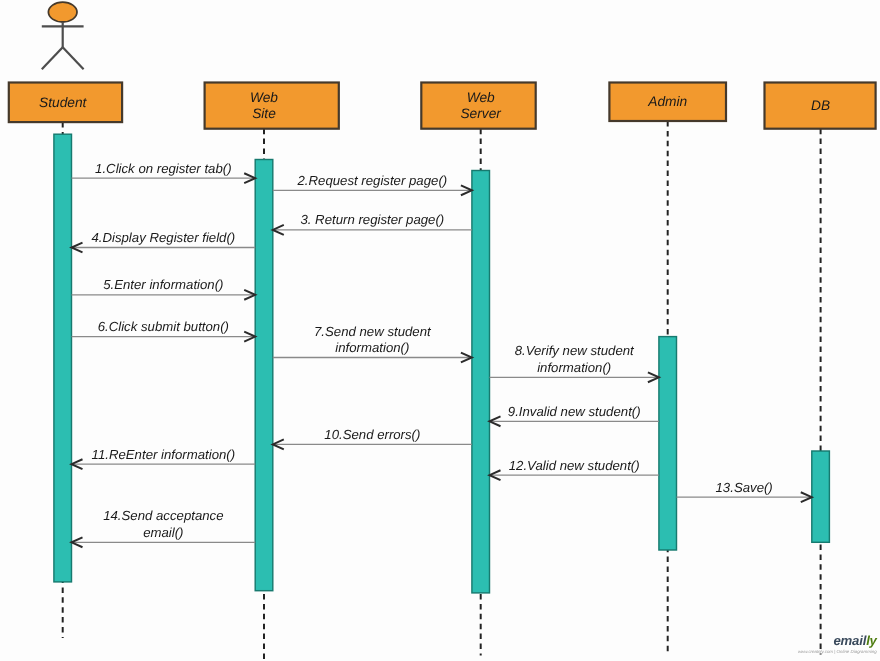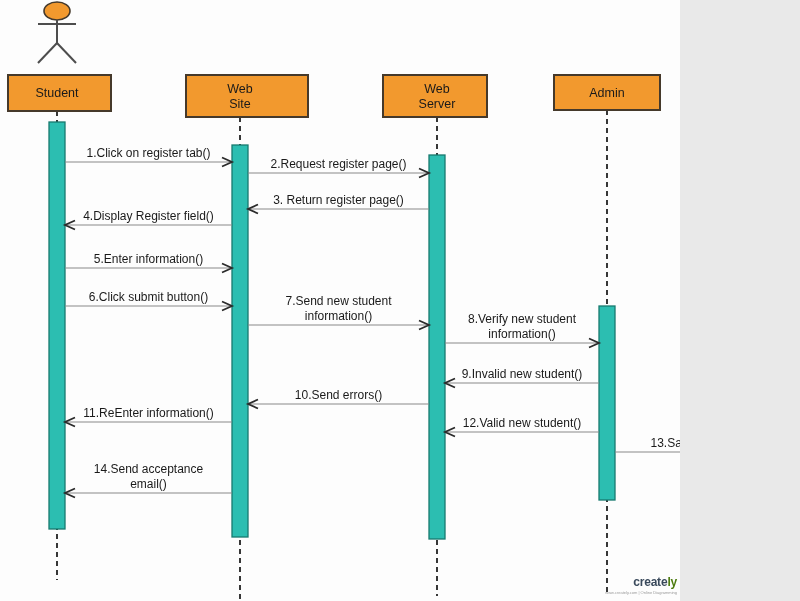--- a/index.html
+++ b/index.html
@@ -1,18 +1,18 @@
 <!DOCTYPE html>
 <html><head>
 <meta charset="utf-8">
 <style>
   html,body{margin:0;padding:0;background:#e9e9e9;}
   .stage{
-    position:relative;width:680px;height:601px;background:#fdfdfd;
-    overflow:hidden;font-family:"Liberation Sans",sans-serif;
+    position:relative;width:800px;height:601px;background:#fdfdfd;
+    overflow:hidden;font-family:"Liberation Sans",sans-serif;font-style:italic;
   }
   svg{position:absolute;left:0;top:0;}
   svg text{font-family:"Liberation Sans",sans-serif;fill:#1a1a1a;}
   .watermark{
     position:absolute;right:3px;bottom:6px;text-align:right;line-height:1.1;
     user-select:none;
   }
   .watermark .brand{font-size:12px;font-weight:bold;letter-spacing:-0.2px;}
   .watermark .brand .pre{color:#3a4a5c;}
   .watermark .brand .suf{color:#4d7c0f;}
@@ -125,16 +125,16 @@
         <polyline points="728,447.5 738,452 728,456.5" fill="none" stroke="#2b2b2b" stroke-width="1.8"></polyline>
         <text text-anchor="middle" font-size="12"><tspan x="676.5" y="447">13.Save()</tspan></text>
       </g>
       <g>
         <line x1="232" y1="493" x2="65" y2="493" stroke="#8A8A8A" stroke-width="1.2"></line>
         <polyline points="75,488.5 65,493 75,497.5" fill="none" stroke="#2b2b2b" stroke-width="1.8"></polyline>
         <text text-anchor="middle" font-size="12"><tspan x="148.5" y="473">14.Send acceptance</tspan><tspan x="148.5" y="488">email()</tspan></text>
       </g>
     </svg>
   <div class="watermark">
-    <div class="brand"><span class="pre">create</span><span class="suf">ly</span></div>
+    <div class="brand"><span class="pre">email</span><span class="suf">ly</span></div>
     <div class="tagline">www.creately.com | Online Diagramming</div>
   </div>
 </div>
 
 </body></html>

